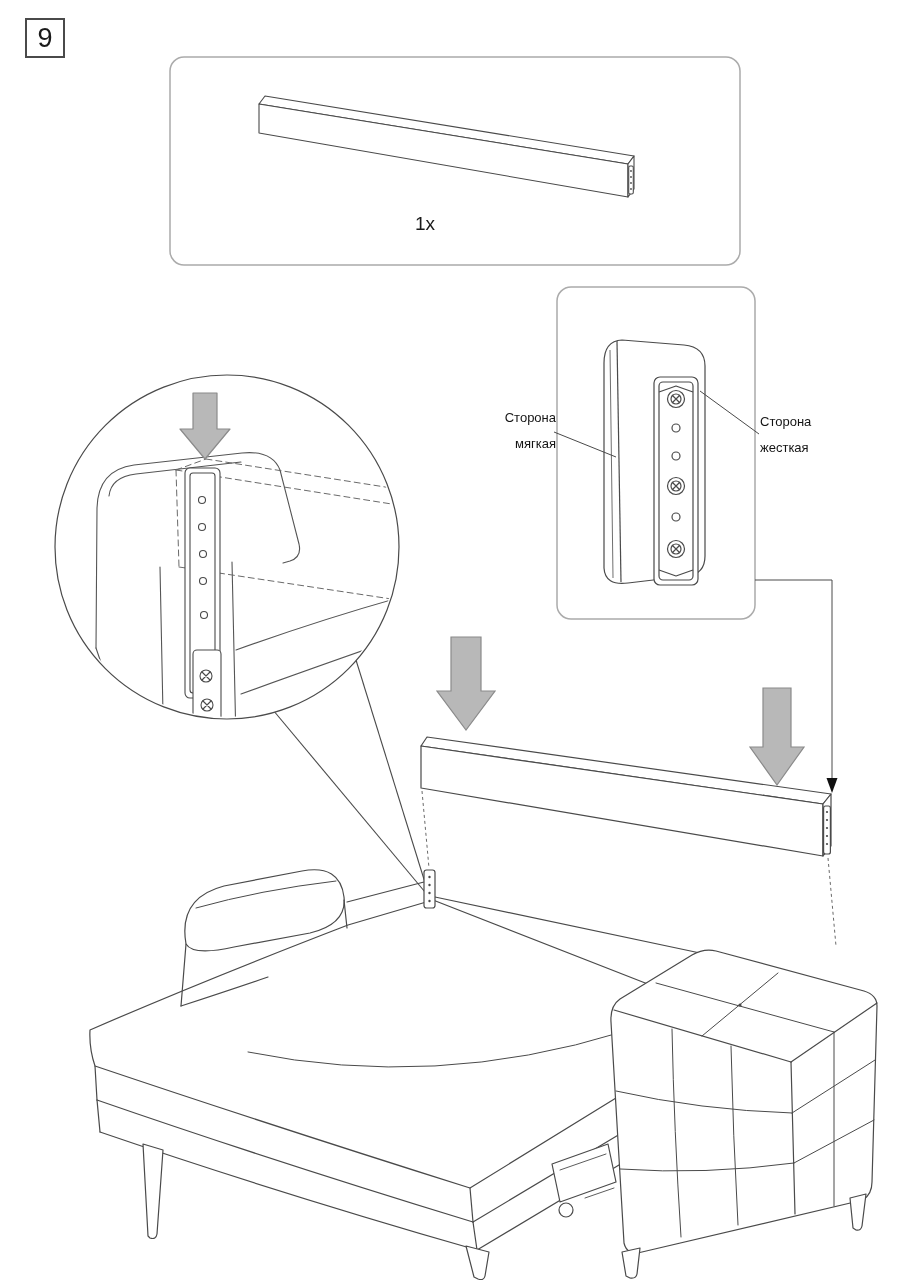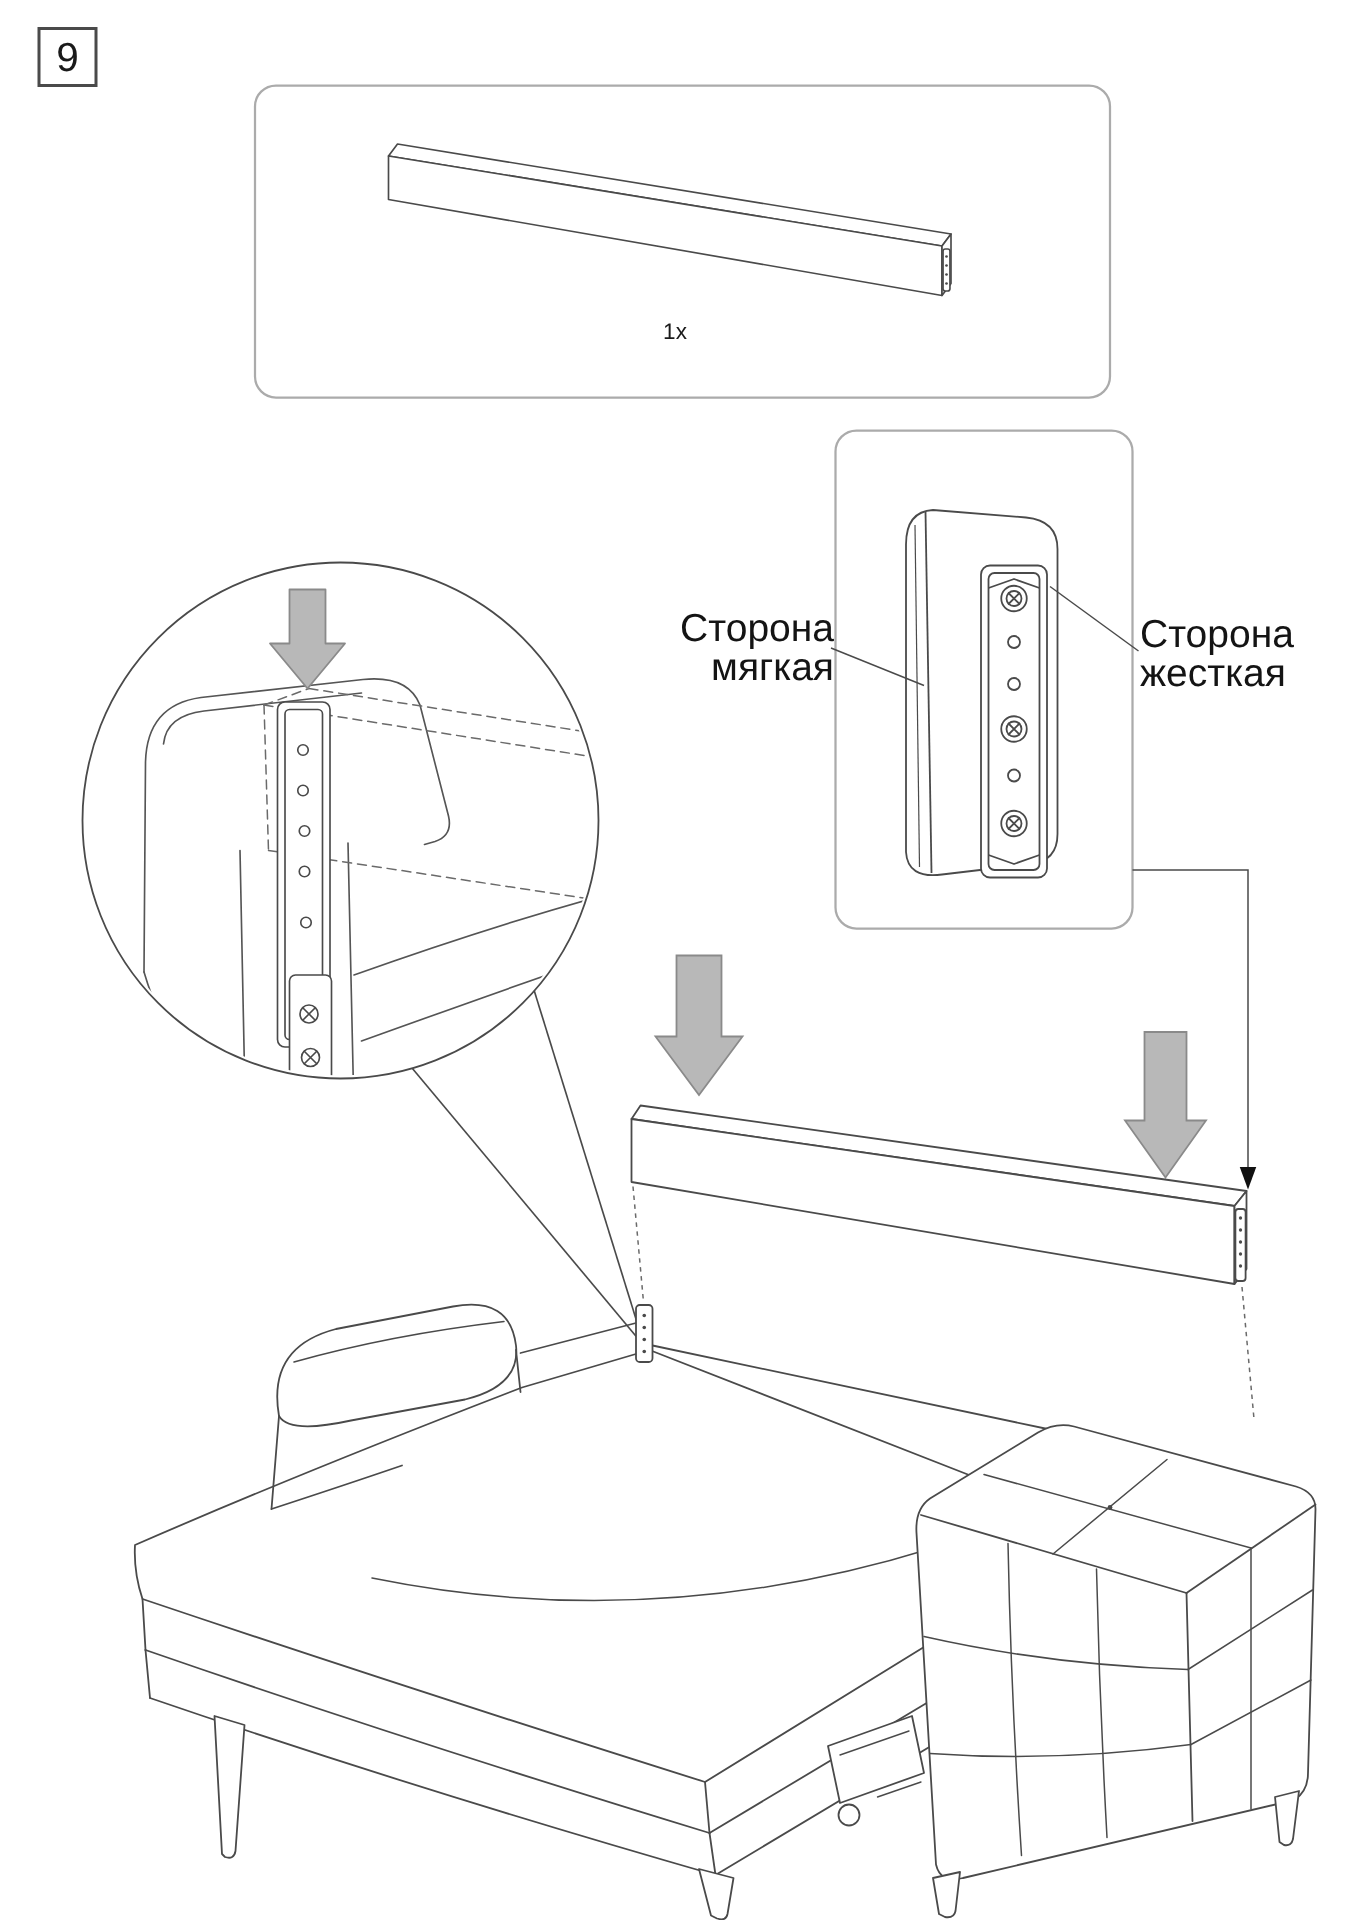--- a/index.html
+++ b/index.html
@@ -28,27 +28,26 @@
     border: 2px solid #4a4a4a;
     background: #ffffff;
     display: flex; align-items: center; justify-content: center;
     font-size: 27px;
     color: #1a1a1a;
   }
   .qty-label {
     position: absolute;
     left: 415px; top: 213px;
     width: 70px;
-    text-align: center;
-    font-size: 15px;
+    font-size: 19px;
     color: #1a1a1a;
   }
   .label {
     position: absolute;
-    font-size: 26px;
+    font-size: 13px;
     line-height: 26px;
     color: #141414;
   }
   .label-soft { left: 450px; top: 405px; width: 106px; text-align: right; }
   .label-hard { left: 760px; top: 409px; width: 112px; text-align: left; }
   .lbl-line { display: block; }
 </style>
 </head>
 <body>
 

